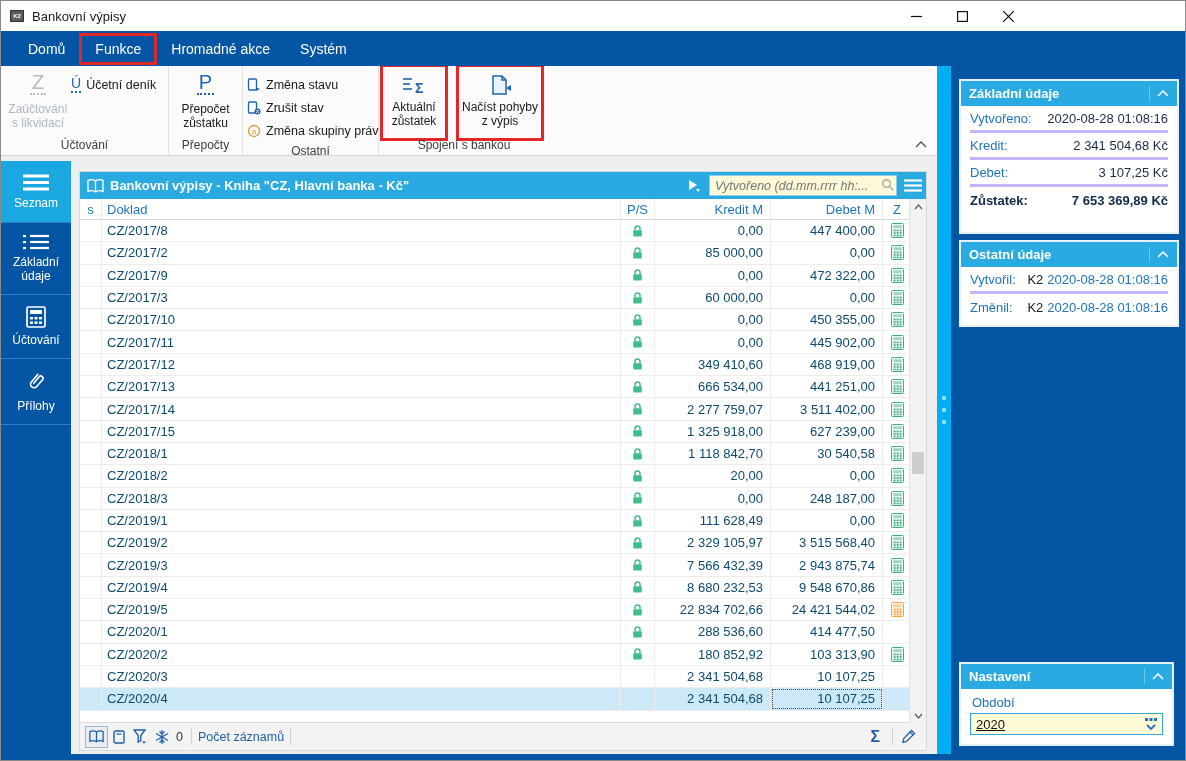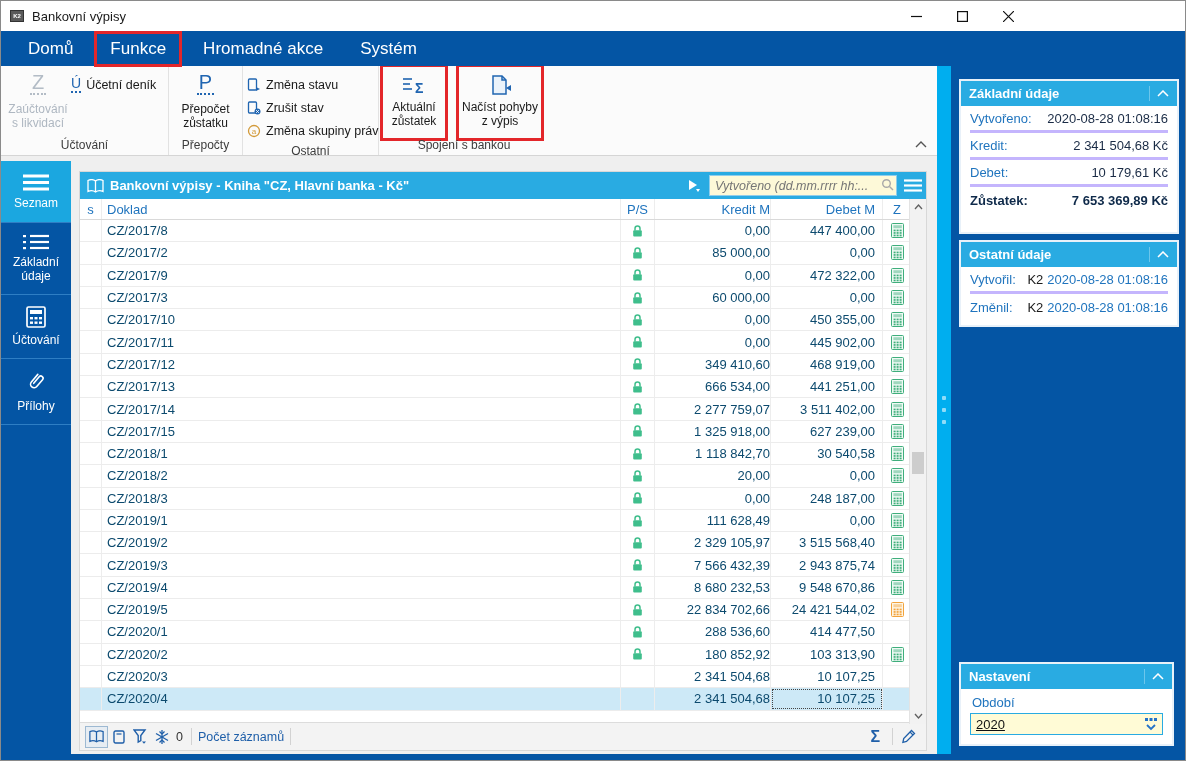--- a/index.html
+++ b/index.html
@@ -12,21 +12,21 @@
             display:flex;align-items:center;padding-left:9px;}
   .app-icon{width:14px;height:12px;background:#5a5a5a;border:1px solid #333;margin-right:8px;
             display:flex;align-items:center;justify-content:center;color:#fff;font-size:6px;font-weight:bold;}
   .win-title{font-size:13px;color:#1a1a1a;flex:1;}
   .win-controls{display:flex;height:30px;}
   .win-btn{width:46px;height:30px;display:flex;align-items:center;justify-content:center;color:#111;}
 
   
   .menubar{position:absolute;left:0;top:30px;width:1186px;height:35px;background:#0455A4;
            display:flex;align-items:center;padding-left:14px;z-index:3;}
-  .menu-item{color:#fff;font-size:17px;padding:5px 13px;margin-right:11px;}
+  .menu-item{color:#fff;font-size:14px;padding:5px 13px;margin-right:4px;}
   .menu-item.hl{outline:3px solid #E3262A;outline-offset:0px;}
 
   
   .ribbon{position:absolute;left:0;top:65px;width:936px;height:90px;background:#FBFBFB;
           border-bottom:1px solid #D5D5D5;display:flex;z-index:2;}
   .rgroup{display:flex;flex-direction:column;border-right:1px solid #E2E2E2;padding-top:3px;}
   .rg-content{flex:1;display:flex;padding:0 4px;}
   .rg-label{text-align:center;font-size:12px;color:#3c3c3c;padding:2px 0 3px;}
   .rbtn-large{width:66px;display:flex;flex-direction:column;align-items:center;justify-content:flex-start;padding-top:2px;}
   .ricon-letter{font-size:20px;font-weight:400;color:#2065B1;line-height:22px;border-bottom:2px dotted #2065B1;padding:0 2px 0px;margin-bottom:7px;}
@@ -59,21 +59,21 @@
                     font-family:"Liberation Sans",sans-serif;}
   .search-box .mag{position:absolute;right:3px;top:3px;}
   .hamb{width:26px;height:27px;display:flex;align-items:center;justify-content:center;}
 
   .tcolhead{height:21px;display:flex;border-bottom:1px solid #D9D9D9;color:#1F74BE;font-size:13px;
             align-items:center;flex:0 0 auto;width:831px;}
   .tc{border-right:1px solid #EDEDED;height:100%;display:flex;align-items:center;overflow:hidden;}
   .c-s{width:22px;justify-content:center;}
   .c-dok{width:519px;padding-left:5px;}
   .c-ps{width:34px;justify-content:center;}
-  .c-kr{width:116px;justify-content:flex-end;}
+  .c-kr{width:116px;justify-content:flex-end;padding-right:7px;}
   .c-de{width:112px;justify-content:flex-end;padding-right:7px;}
   .c-z{width:28px;justify-content:center;border-right:none;}
 
   .tbody{height:491px;overflow:hidden;flex:0 0 auto;width:831px;}
   .trow{display:flex;height:22.3px;border-bottom:1px solid #ECECEC;font-size:13px;color:#0c4a6e;background:#fff;}
   .trow.sel{background:#CDE9F7;}
   .tc.focus{outline:1px dotted #444;outline-offset:-2px;}
   .tfiller{flex:1;background:#fff;}
 
   .statusbar{height:28px;background:#F3F3F3;border-top:1px solid #DCDCDC;display:flex;align-items:center;
@@ -986,21 +986,21 @@
         <div class="prow">
           <span class="pl">Vytvořeno:</span>
           <span class="pv">2020-08-28 01:08:16</span>
         </div>
         <div class="prow">
           <span class="pl">Kredit:</span>
           <span class="pv">2 341 504,68 Kč</span>
         </div>
         <div class="prow">
           <span class="pl">Debet:</span>
-          <span class="pv">10 179,61 Kč</span>
+          <span class="pv">3 107,25 Kč</span>
         </div>
         <div class="prow bold">
           <span class="pl">Zůstatek:</span>
           <span class="pv">7 653 369,89 Kč</span>
         </div>
       </div>
     </div>
 
     <div class="pcard card-other">
       <div class="pcard-h">

